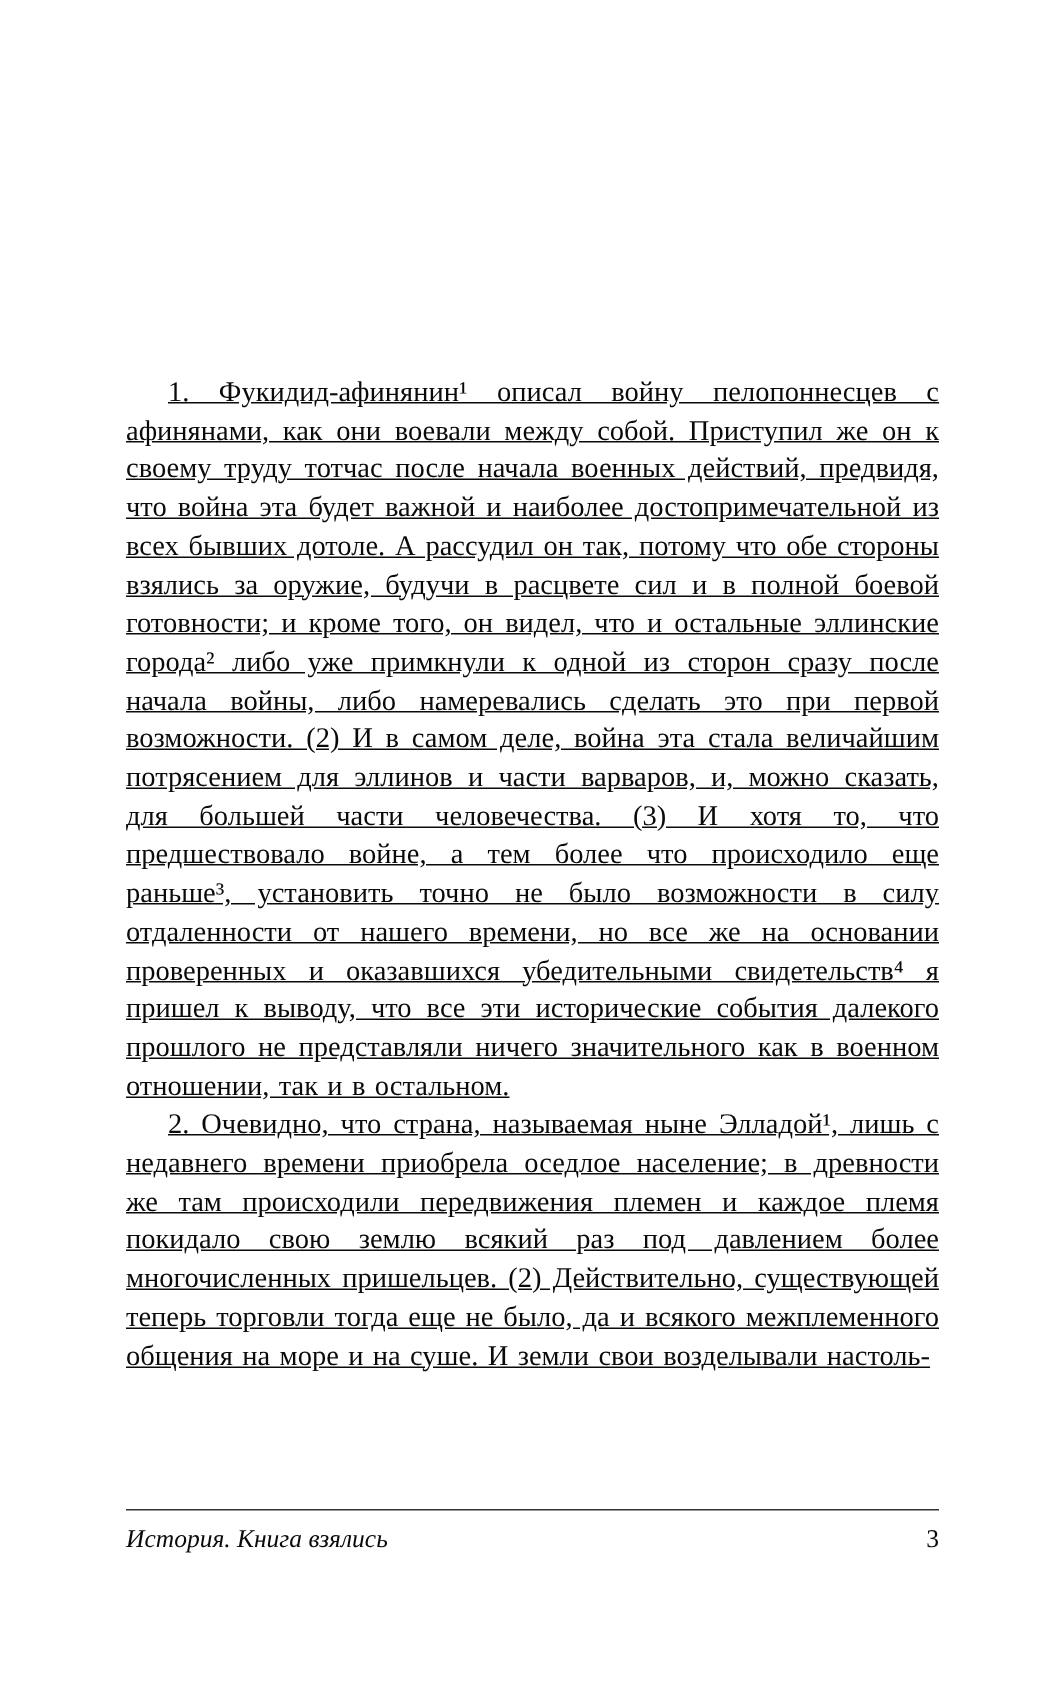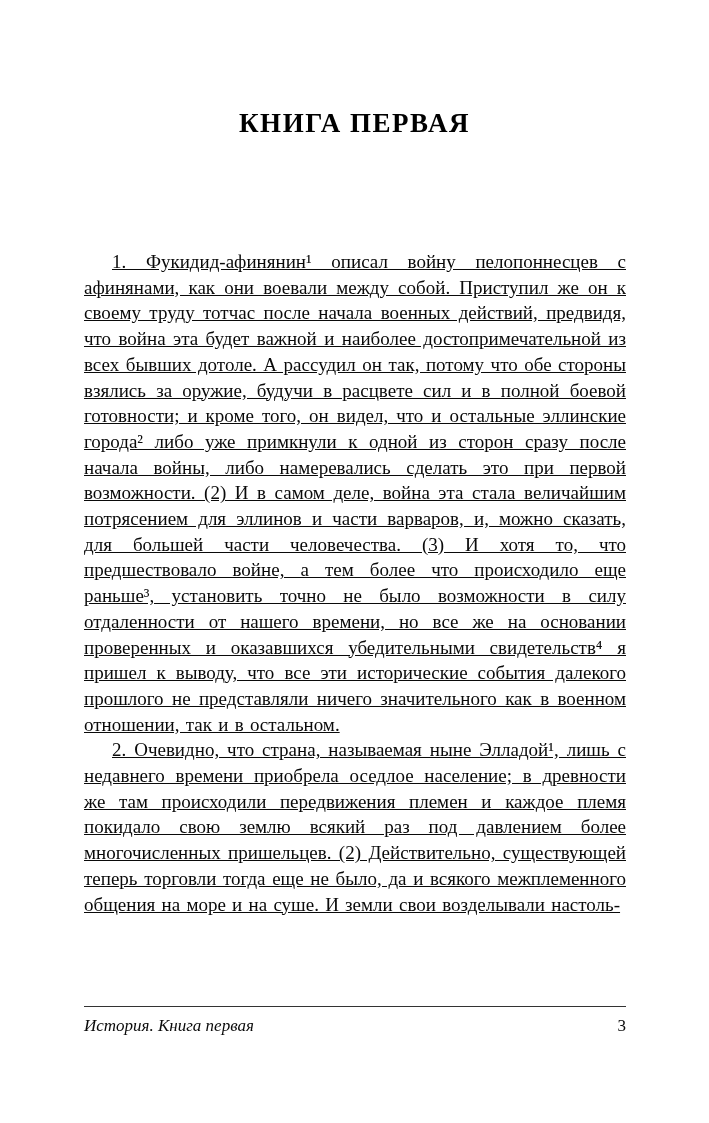--- a/index.html
+++ b/index.html
@@ -62,25 +62,24 @@
   }
   .page-number {
     font-style: normal;
   }
 </style>
 </head>
 <body>
 
 <div class="book-page">
 
-  <h1 class="chapter-title">КНИГА ПЕРВАЯ</h1>
 
   <div class="body-text">
     <p>1. Фукидид-афинянин¹ описал войну пелопоннесцев с афинянами, как они воевали между собой. Приступил же он к своему труду тотчас после начала военных действий, предвидя, что война эта будет важной и наиболее достопримечательной из всех бывших дотоле. А рассудил он так, потому что обе стороны взялись за оружие, будучи в расцвете сил и в полной боевой готовности; и кроме того, он видел, что и остальные эллинские города² либо уже примкнули к одной из сторон сразу после начала войны, либо намеревались сделать это при первой возможности. (2) И в самом деле, война эта стала величайшим потрясением для эллинов и части варваров, и, можно сказать, для большей части человечества. (3) И хотя то, что предшествовало войне, а тем более что происходило еще раньше³, установить точно не было возможности в силу отдаленности от нашего времени, но все же на основании проверенных и оказавшихся убедительными свидетельств⁴ я пришел к выводу, что все эти исторические события далекого прошлого не представляли ничего значительного как в военном отношении, так и в остальном.</p>
     <p>2. Очевидно, что страна, называемая ныне Элладой¹, лишь с недавнего времени приобрела оседлое население; в древности же там происходили передвижения племен и каждое племя покидало свою землю всякий раз под давлением более многочисленных пришельцев. (2) Действительно, существующей теперь торговли тогда еще не было, да и всякого межплеменного общения на море и на суше. И земли свои возделывали настоль-</p>
   </div>
 
   <div class="page-footer">
-    <span class="running-title">История. Книга первая</span>
+    <span class="running-title">История. Книга взялись</span>
     <span class="page-number">3</span>
   </div>
 
 </div>
 
 </body></html>

